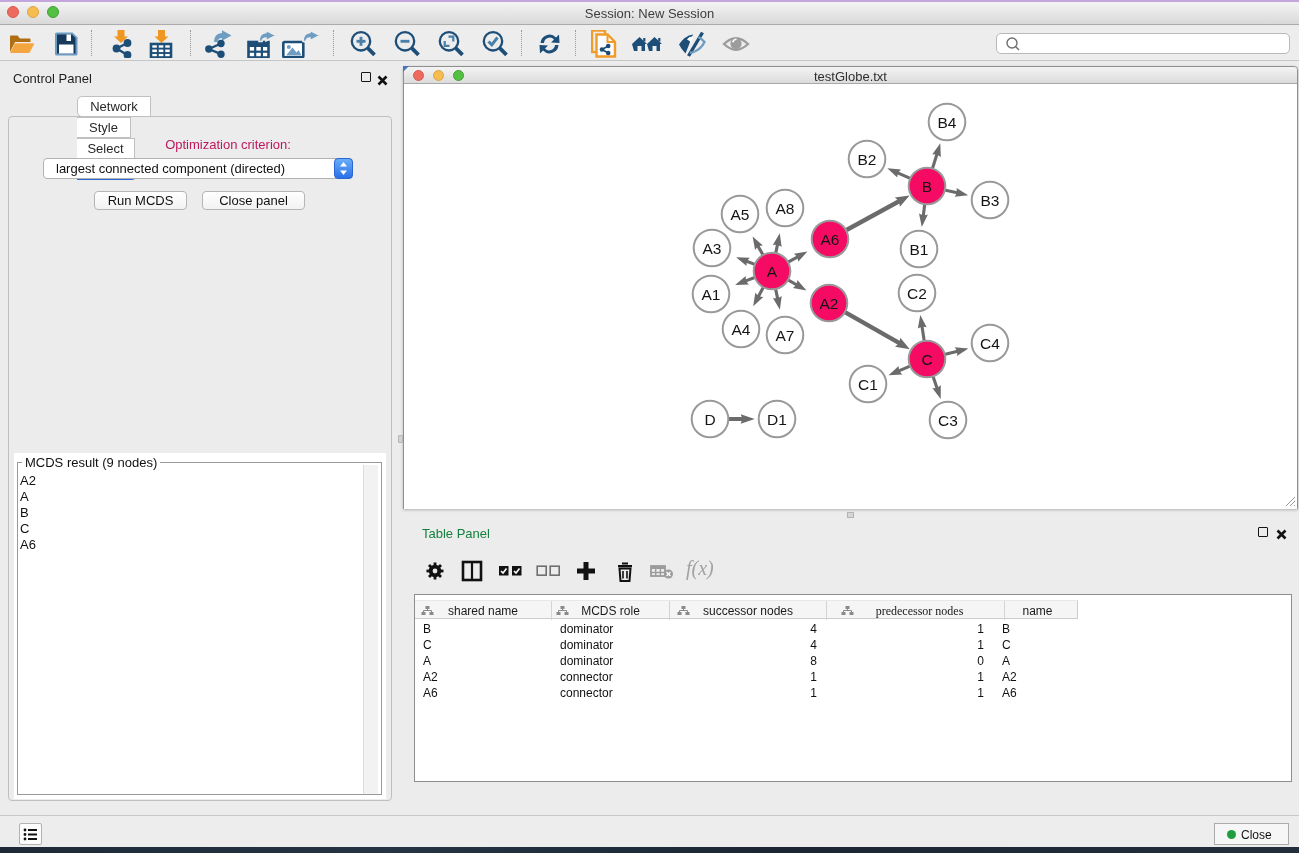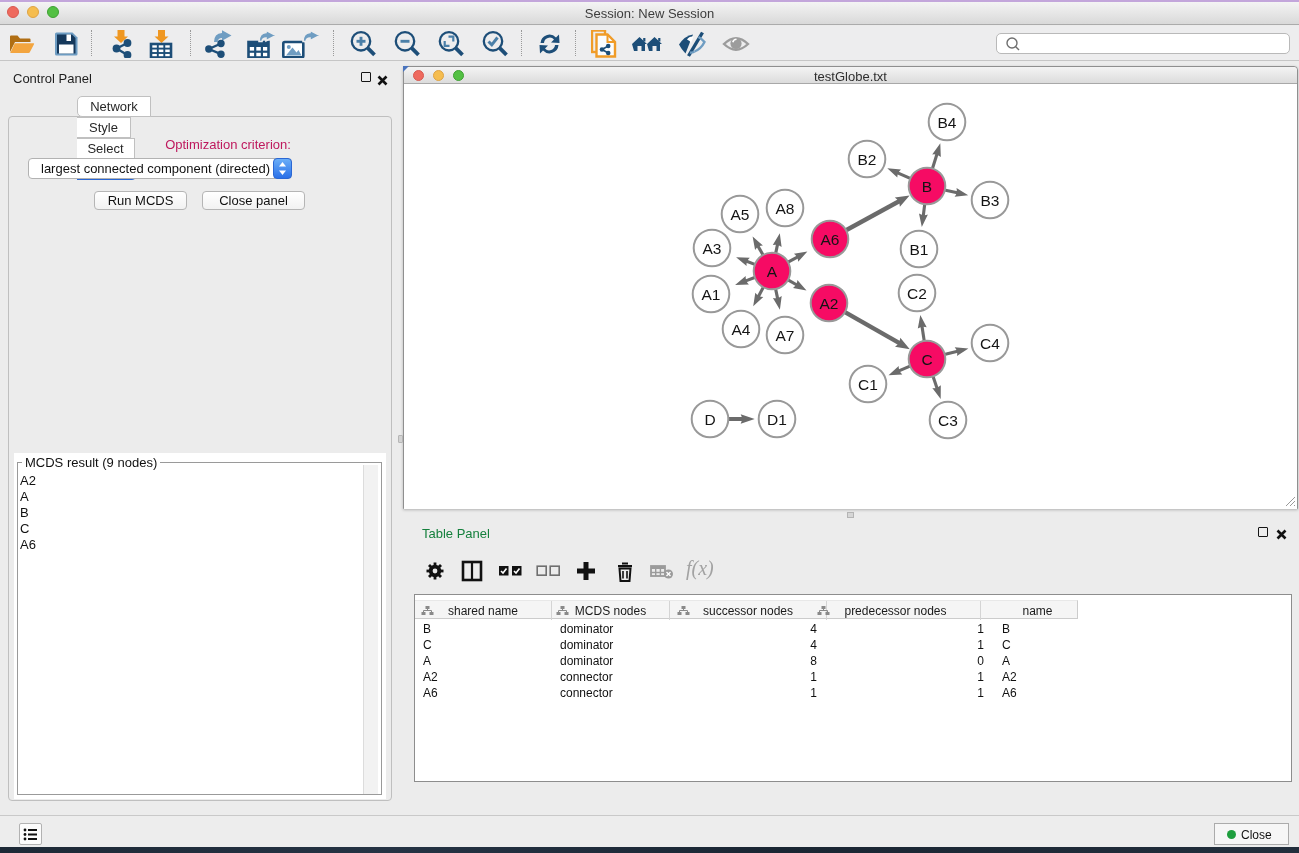--- a/index.html
+++ b/index.html
@@ -32,21 +32,21 @@
 #cp-box { position:absolute; left:8px; top:55px; width:384px; height:685px;
   border:1px solid #bfbfbf; border-radius:4px; }
 .tabs { position:absolute; display:flex;flex-direction:column; }
 .tab { height:21px; line-height:20px; font-size:13px; color:#282828; background:#fff;
   border:1px solid #c0c0c0; border-left:none; text-align:center; }
 .tab.first { border-left:1px solid #c0c0c0; border-radius:5px 0 0 5px; }
 .tab.last { border-radius:0 5px 5px 0;text-align:center; }
 .tab.sel { background:linear-gradient(#6aaef8,#2a70e8); color:#fff; border-color:#2a67d4; }
 #cp-tabs { left:77px; top:35px; }
 #opt-label { position:absolute; left:0; top:76px; width:400px; text-align:center; font-size:13px; color:#be185d;margin-left:28px; }
-#cp-select { position:absolute; left:28px; top:97px; width:264px; height:21px; background:#fff;
+#cp-select { position:absolute; left:43px; top:97px; width:310px; height:21px; background:#fff;
   border:1px solid #b2b2b2; border-radius:4px; font-size:13px; color:#111; line-height:19px; padding-left:12px; }
 #cp-select .stepper { position:absolute; right:-1px; top:-1px; width:19px; height:21px; border-radius:4px;
   background:linear-gradient(#6aaef8,#2a70e8); border:1px solid #2a67d4; }
 .btn { position:absolute; height:19px; background:linear-gradient(#ffffff,#f2f2f2); border:1px solid #b5b5b5;
   border-radius:4px; font-size:13px; color:#111; text-align:center; line-height:17px; }
 #btn-run { left:94px; top:130px; width:93px; }
 #btn-close { left:202px; top:130px; width:103px; }
 #cp-white { position:absolute; left:14px; top:392px; width:372px; height:346px; background:#fff; }
 #fieldset { position:absolute; left:17px; top:401px; width:365px; height:333px; border:1px solid #9a9a9a; }
 #fs-legend { position:absolute; left:22px; top:394px; background:#fff; padding:0 3px; font-size:13px; color:#111; }
@@ -438,34 +438,34 @@
         </div>
       <div class="hcol" style="left:137px;width:118px;">
           <span style="position:absolute;left:4px;top:4px"><svg width="13" height="12" viewBox="0 0 13 12">
               <g fill="#8a8a8a">
                 <rect x="4.5" y="1" width="4" height="3"></rect>
                 <rect x="0.5" y="7" width="4" height="3"></rect>
                 <rect x="8.5" y="7" width="4" height="3"></rect>
               </g>
               <path d="M6.5 4 L6.5 5.5 M2.5 7 L2.5 5.5 L10.5 5.5 L10.5 7" stroke="#8a8a8a" fill="none" stroke-width="1"></path>
             </svg></span>
-          <span class="hlabel">MCDS nodes</span>
+          <span class="hlabel">MCDS role</span>
         </div>
       <div class="hcol" style="left:255px;width:157px;">
           <span style="position:absolute;left:7px;top:4px"><svg width="13" height="12" viewBox="0 0 13 12">
               <g fill="#8a8a8a">
                 <rect x="4.5" y="1" width="4" height="3"></rect>
                 <rect x="0.5" y="7" width="4" height="3"></rect>
                 <rect x="8.5" y="7" width="4" height="3"></rect>
               </g>
               <path d="M6.5 4 L6.5 5.5 M2.5 7 L2.5 5.5 L10.5 5.5 L10.5 7" stroke="#8a8a8a" fill="none" stroke-width="1"></path>
             </svg></span>
           <span class="hlabel">successor nodes</span>
         </div>
-      <div class="hcol" style="left:396px;width:170px;">
+      <div class="hcol" style="left:420px;width:170px;font-family:Liberation Serif, serif;">
           <span style="position:absolute;left:6px;top:4px"><svg width="13" height="12" viewBox="0 0 13 12">
               <g fill="#8a8a8a">
                 <rect x="4.5" y="1" width="4" height="3"></rect>
                 <rect x="0.5" y="7" width="4" height="3"></rect>
                 <rect x="8.5" y="7" width="4" height="3"></rect>
               </g>
               <path d="M6.5 4 L6.5 5.5 M2.5 7 L2.5 5.5 L10.5 5.5 L10.5 7" stroke="#8a8a8a" fill="none" stroke-width="1"></path>
             </svg></span>
           <span class="hlabel">predecessor nodes</span>
         </div>

